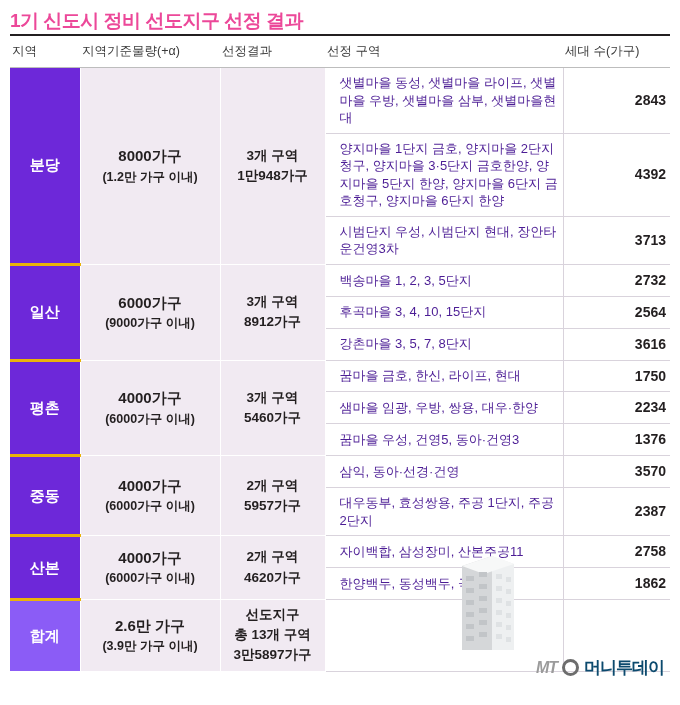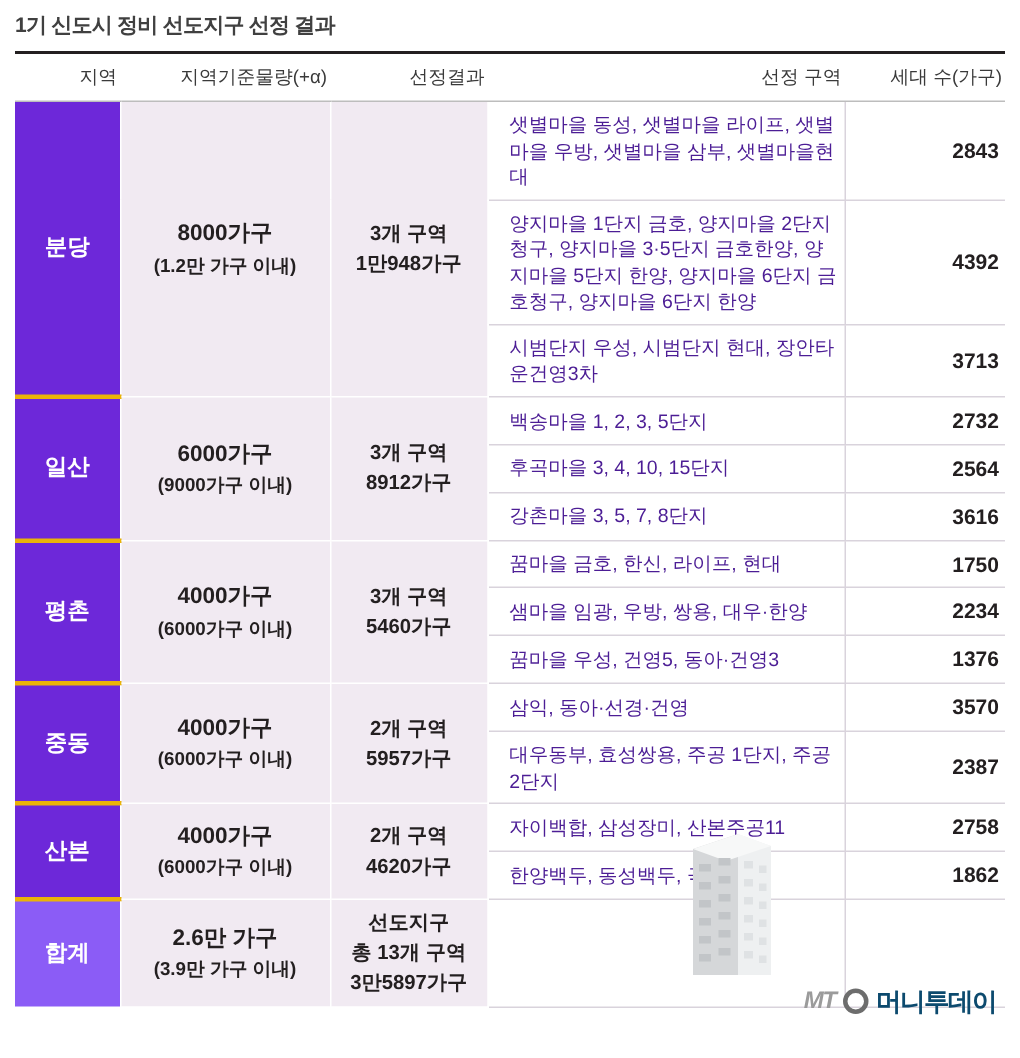--- a/index.html
+++ b/index.html
@@ -6,37 +6,37 @@
   body{
     width:680px;height:705px;
     background:#ffffff;
     font-family:"Liberation Sans","DejaVu Sans",sans-serif;
     color:#231f20;
     position:relative;
     overflow:hidden;
   }
   .title{
     position:absolute;left:10px;top:8px;
-    font-size:14px;font-weight:bold;letter-spacing:-0.5px;
-    color:#404040;
+    font-size:19px;font-weight:bold;letter-spacing:-0.5px;
+    color:#ec4899;
     text-align:right;
   }
   .rule{
     position:absolute;left:10px;top:34px;width:660px;height:2px;background:#231f20;
   }
   table{
     position:absolute;left:10px;top:36px;
     width:660px;
     border-collapse:collapse;
     table-layout:fixed;
   }
   th{
     font-size:12.5px;font-weight:normal;color:#3a3a3a;
     padding:7px 2px 7px;
-    text-align:right;
+    text-align:left;
     border-bottom:1px solid #bdbdbd;
     background:#ffffff;
   }
   td{
     font-size:13px;
     text-align:center;
     vertical-align:middle;
     border-bottom:1px solid #d9d3dc;
     padding:6px 4px;
     line-height:1.35;

